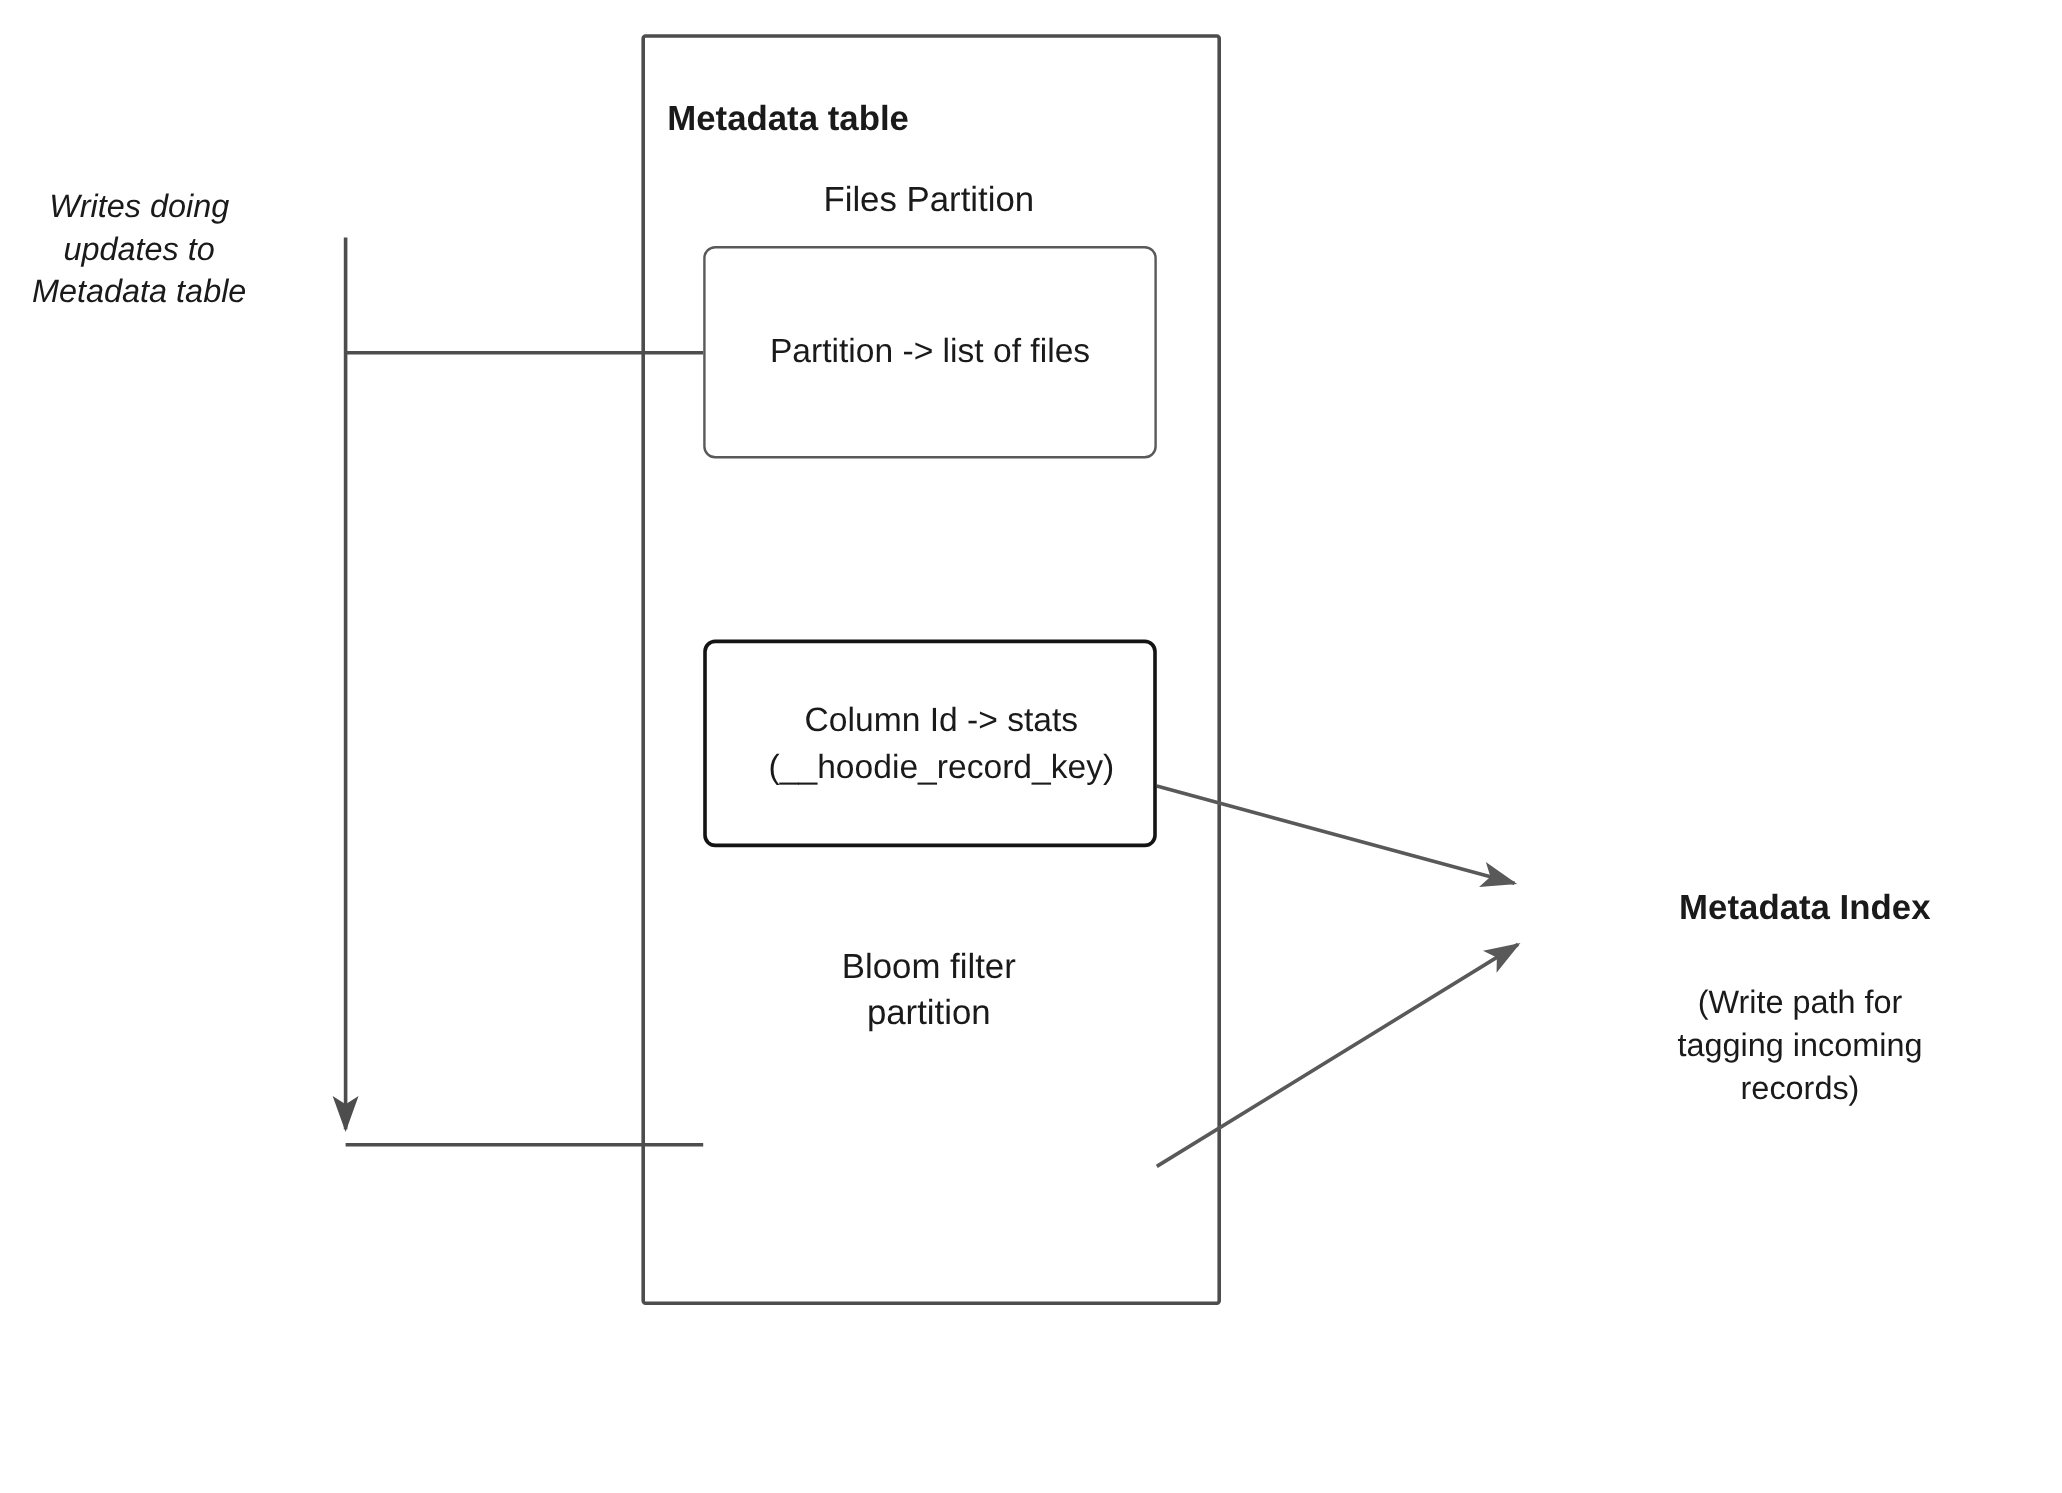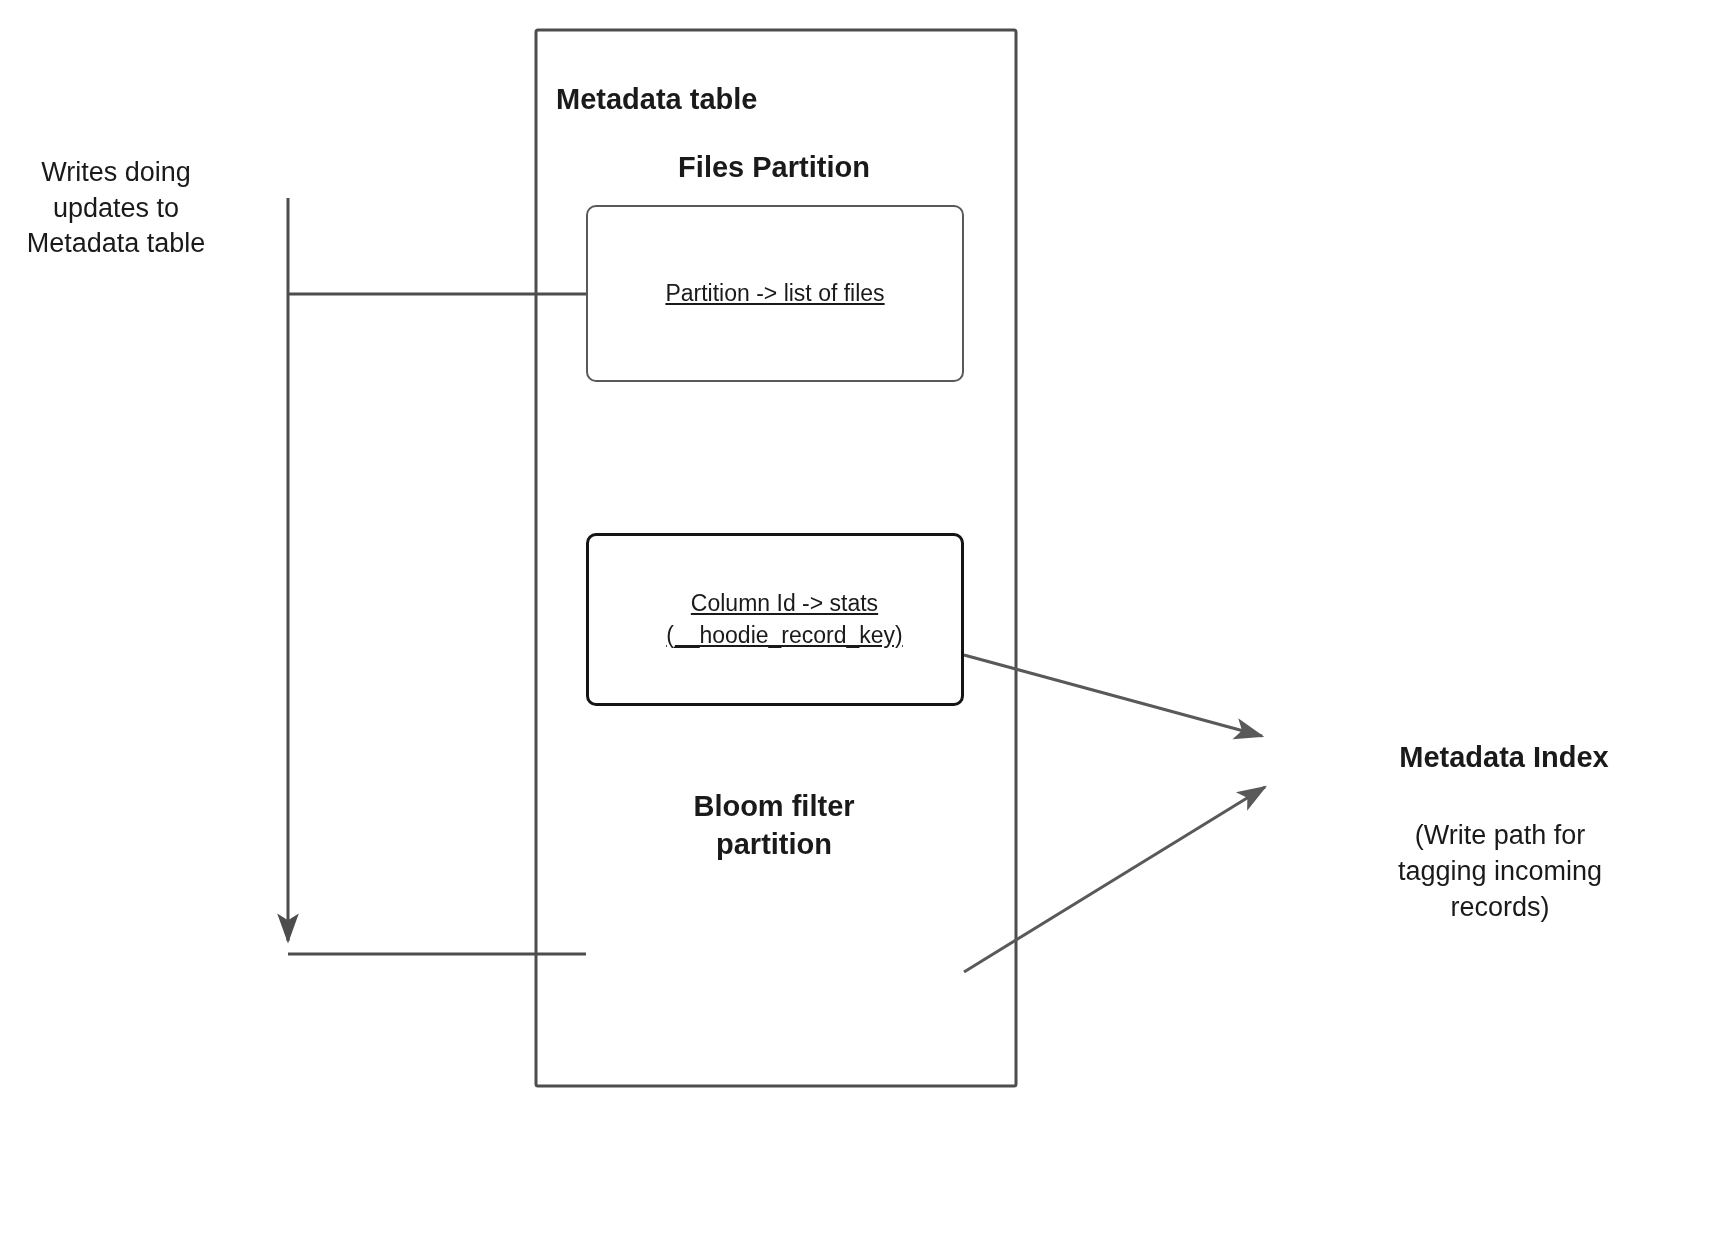--- a/index.html
+++ b/index.html
@@ -45,45 +45,44 @@
     left: 556px;
     top: 80px;
     width: 420px;
     text-align: left;
     font-size: 29px;
     font-weight: bold;
   }
   
   .section-heading {
     font-size: 29px;
-    font-weight: bold;
+    font-weight: normal;
     width: 380px;
     left: 584px;
   }
   #files-partition-heading { top: 148px; }
   #column-stats-heading { top: 437px; }
   #bloom-filter-heading { top: 787px; }
 
   
   .inner-box {
     position: absolute;
     box-sizing: border-box;
     background: #ffffff;
     border-radius: 10px;
     display: flex;
     align-items: center;
     justify-content: center;
   }
   .inner-box .inner-text {
-    font-size: 23px;
+    font-size: 28px;
     text-align: center;
     line-height: 1.38;
     white-space: pre-line;
     color: #1a1a1a;
-    text-decoration: underline;
   }
   #files-box {
     left: 586px;
     top: 205px;
     width: 378px;
     height: 177px;
     border: 2.5px solid #595959;
   }
   #colstats-box {
     left: 586px;
@@ -137,21 +136,21 @@
 
     <path d="M288,294 L586,294" fill="none" stroke="#4d4d4d" stroke-width="3"></path>
 
     <path d="M288,954 L586,954" fill="none" stroke="#4d4d4d" stroke-width="3"></path>
 
     <path d="M964,655 L1262,736" fill="none" stroke="#595959" stroke-width="3" marker-end="url(#arrowFilled)"></path>
 
     <path d="M964,972 L1265,787" fill="none" stroke="#595959" stroke-width="3" marker-end="url(#arrowFilled)"></path>
   </svg>
 
-  <div class="txt" id="writes-label" style="white-space: pre-line;">Writes doing
+  <div class="txt" id="writes-label" style="white-space: pre-line; font-style: italic;">Writes doing
 updates to
 Metadata table</div>
 
   <div class="txt" id="metadata-table-title">Metadata table</div>
 
   <div class="txt section-heading" id="files-partition-heading">Files Partition</div>
 
   <div class="inner-box" id="files-box">
     <div class="inner-text">Partition -&gt; list of files</div>
   </div>

